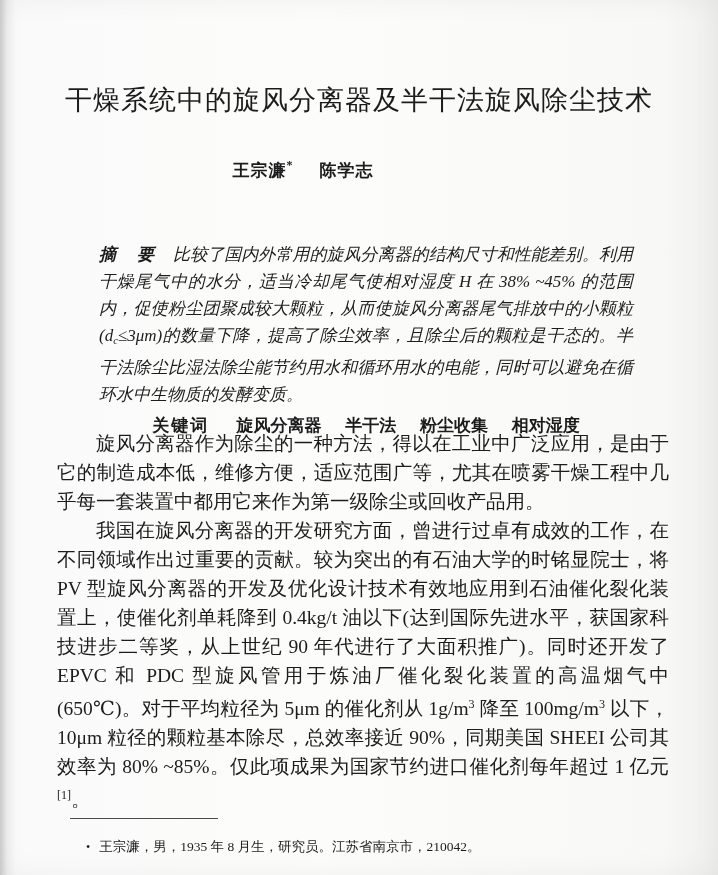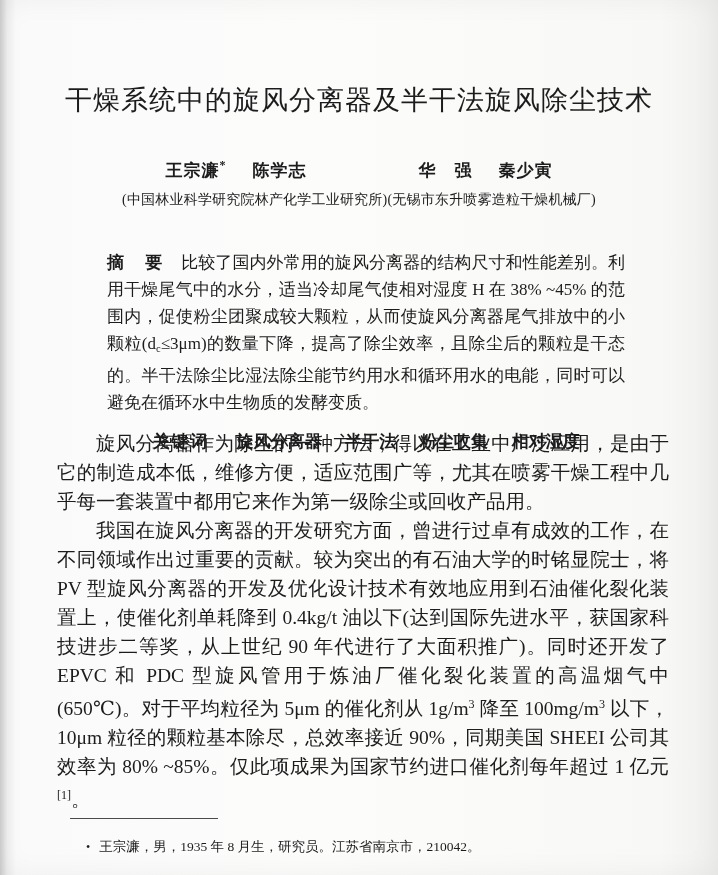--- a/index.html
+++ b/index.html
@@ -59,21 +59,21 @@
   }
   .abstract-block {
     position: absolute;
     top: 237px;
     left: 95px;
     width: 542px;
     font-size: 17px;
     line-height: 27px;
     text-align: justify;
   }
-  .abstract-block p { margin: 12px; }
+  .abstract-block p { margin: 4px; font-style: italic; }
   .abstract-label { font-weight: 700; margin-right: 1em; letter-spacing: 2px; }
   .keywords-line { margin-top: 2px; font-weight: 700; text-align: center; }
   .keywords-label { margin-right: 1.6em; letter-spacing: 2px; }
   .keyword { margin-right: 1.4em; }
   .keyword:last-child { margin-right: 0; }
   sub.var { font-size: 0.62em; vertical-align: -0.25em; }
   sup.pow { font-size: 0.62em; vertical-align: 0.55em; }
   .body-block {
     position: absolute;
     top: 429px;
@@ -107,28 +107,22 @@
 
   <h1 class="title">干燥系统中的旋风分离器及半干法旋风除尘技术</h1>
 
   <div class="authors">
     <span class="group">
       <span><span>王宗濂</span><span class="author-mark">*</span></span>
       <span class="gap-small"></span>
       <span>陈学志</span>
     </span>
     <span class="gap-large"></span>
-    <span class="group">
-      <span>华　强</span>
-      <span class="gap-small"></span>
-      <span>秦少寅</span>
-    </span>
   </div>
 
-  <div class="affiliation">(中国林业科学研究院林产化学工业研究所)(无锡市东升喷雾造粒干燥机械厂)</div>
 
   <div class="abstract-block">
     <p><span class="abstract-label">摘　要</span><span>比较了国内外常用的旋风分离器的结构尺寸和性能差别。利用干燥尾气中的水分，适当冷却尾气使相对湿度 H 在 38% ~45% 的范围内，促使粉尘团聚成较大颗粒，从而使旋风分离器尾气排放中的小颗粒(d</span><sub class="var">c</sub><span>≤3μm)的数量下降，提高了除尘效率，且除尘后的颗粒是干态的。半干法除尘比湿法除尘能节约用水和循环用水的电能，同时可以避免在循环水中生物质的发酵变质。</span></p>
     <div class="keywords-line">
       <span class="keywords-label">关键词</span><span class="keyword">旋风分离器</span><span class="keyword">半干法</span><span class="keyword">粉尘收集</span><span class="keyword">相对湿度</span>
     </div>
   </div>
 
   <div class="body-block">
     <p>旋风分离器作为除尘的一种方法，得以在工业中广泛应用，是由于它的制造成本低，维修方便，适应范围广等，尤其在喷雾干燥工程中几乎每一套装置中都用它来作为第一级除尘或回收产品用。</p>

